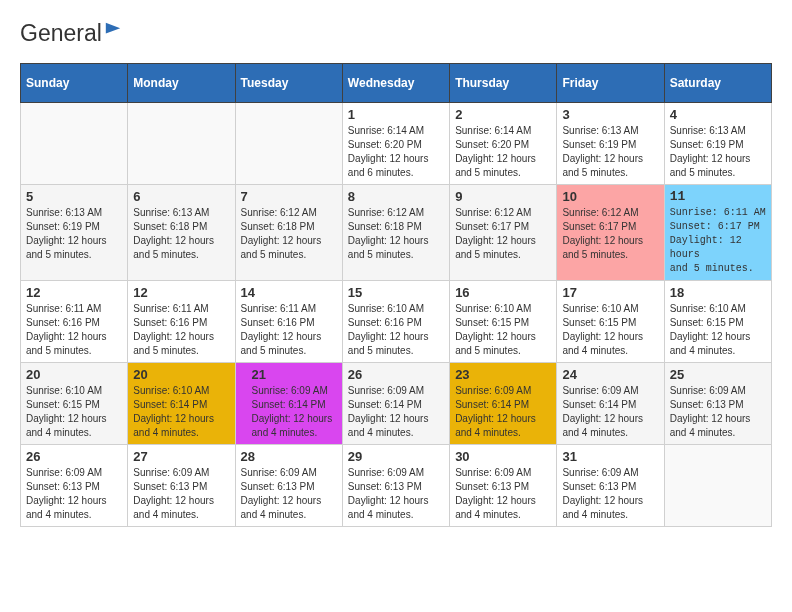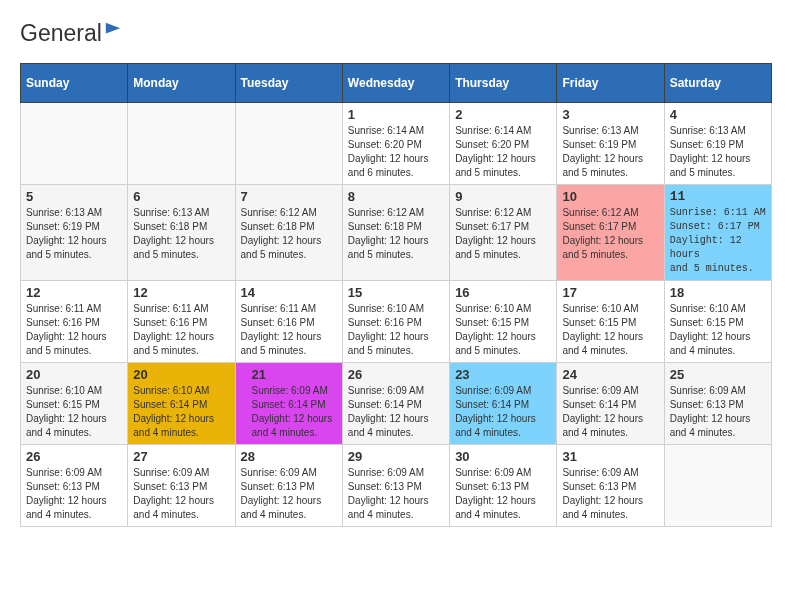--- a/index.html
+++ b/index.html
@@ -271,21 +271,21 @@
 Daylight: 12 hours
 and 4 minutes.</div>
         </td>
         <td style="background-color: rgb(245, 245, 245);">
           <div class="day-number">26</div>
           <div class="day-info" style="white-space: pre-line;">Sunrise: 6:09 AM
 Sunset: 6:14 PM
 Daylight: 12 hours
 and 4 minutes.</div>
         </td>
-        <td style="background-color: #7dd3fc;">
+        <td style="background-color: #eab308;">
           <div class="day-number">23</div>
           <div class="day-info" style="white-space: pre-line;">Sunrise: 6:09 AM
 Sunset: 6:14 PM
 Daylight: 12 hours
 and 4 minutes.</div>
         </td>
         <td style="background-color: rgb(245, 245, 245);">
           <div class="day-number">24</div>
           <div class="day-info" style="white-space: pre-line;">Sunrise: 6:09 AM
 Sunset: 6:14 PM

